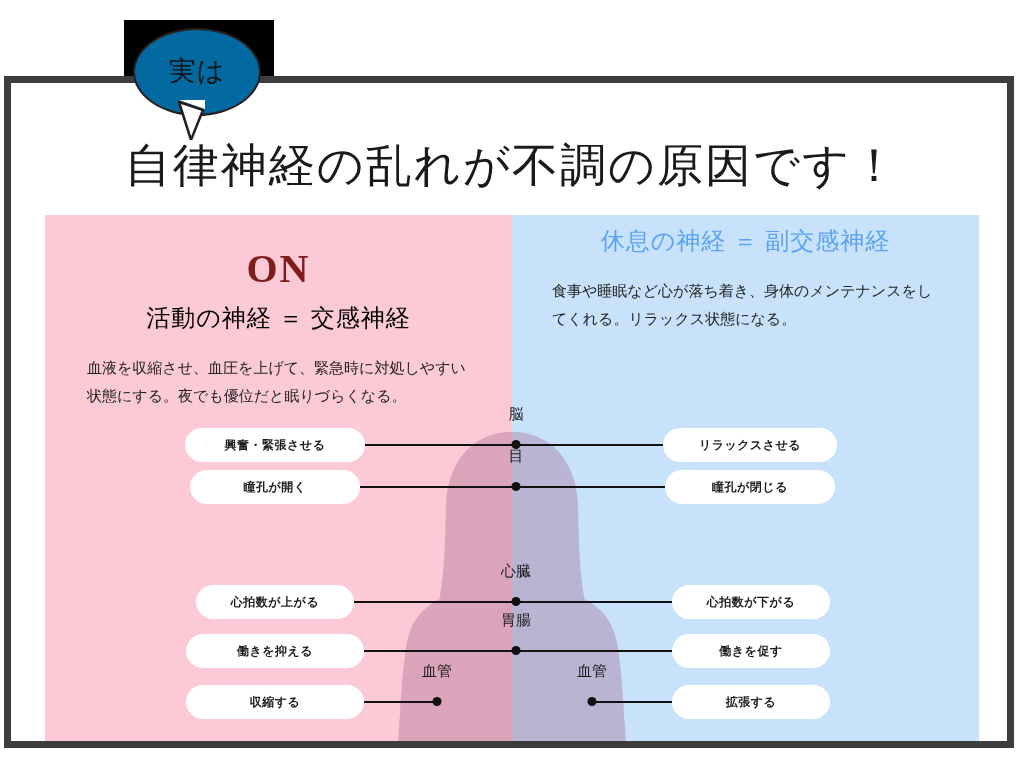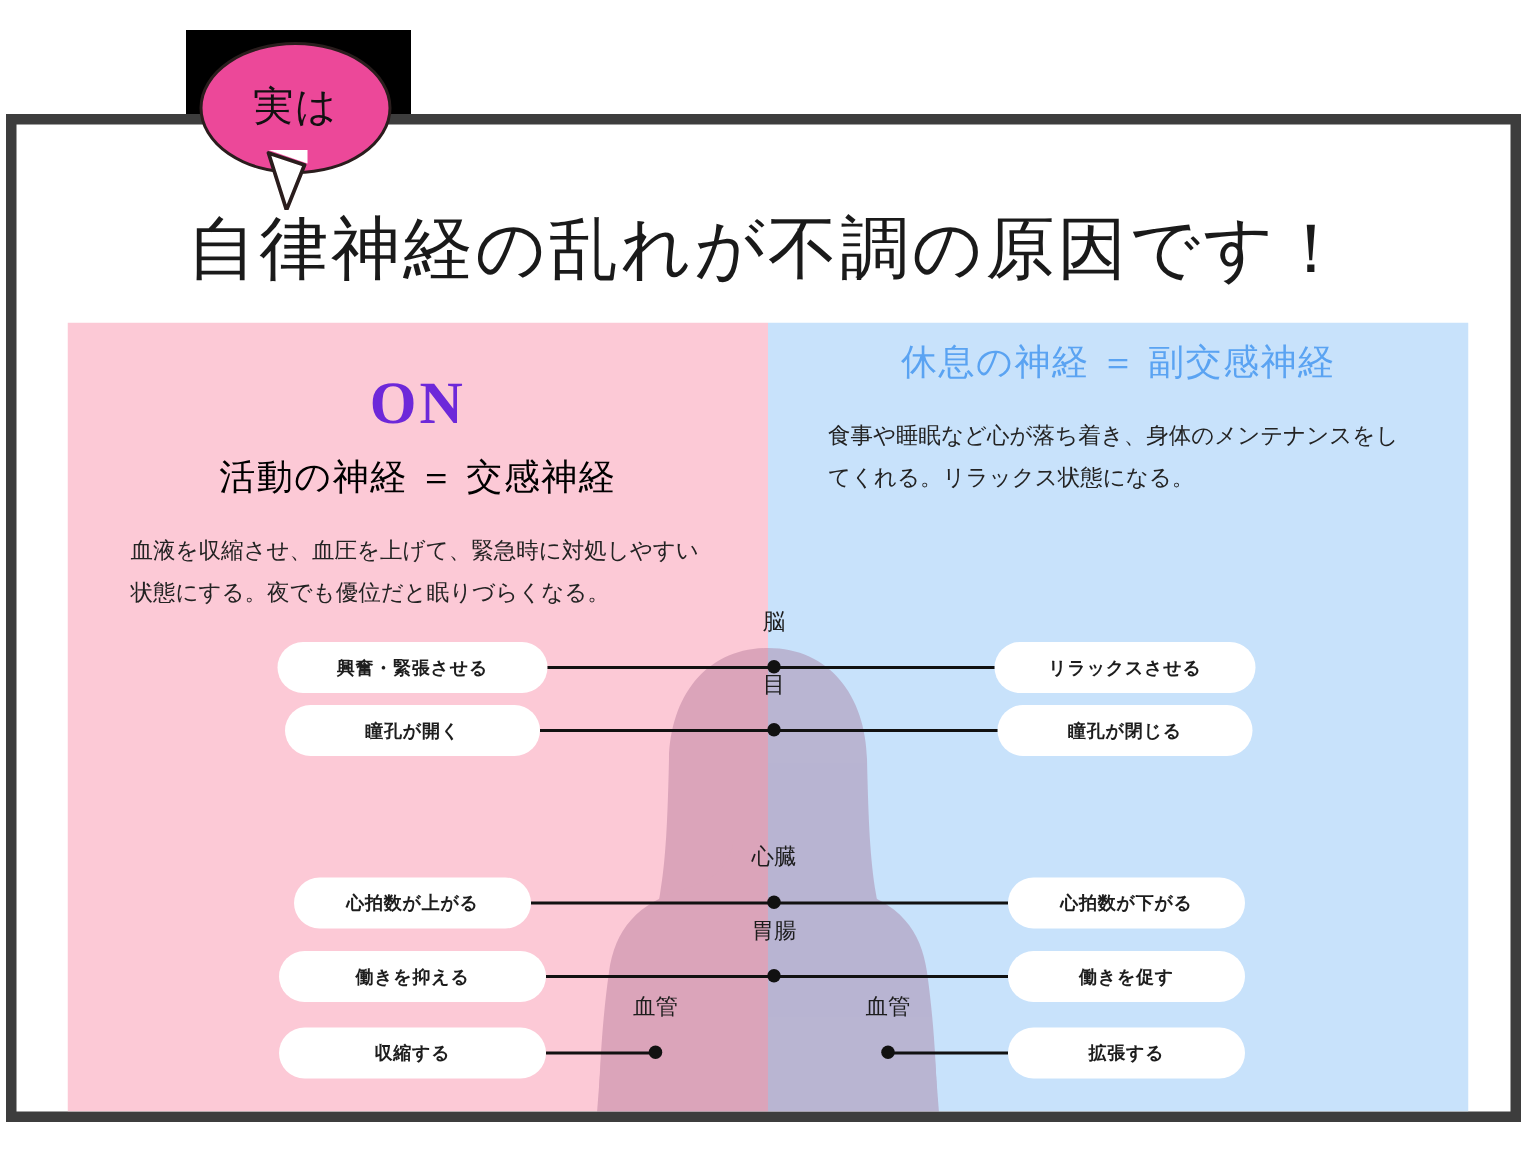--- a/index.html
+++ b/index.html
@@ -30,21 +30,21 @@
   #bubble{
     position:absolute;
     left:133px;top:28px;
     width:128px;height:98px;
   }
   #bubble .oval{
     position:absolute;left:0;top:0;
     width:128px;height:88px;
     border:2.5px solid #2a1d1d;
     border-radius:50%;
-    background:#ec4899;
+    background:#0369a1;
     box-sizing:border-box;
     display:flex;align-items:center;justify-content:center;
   }
   #bubble .oval span{
     font-family:"Liberation Serif","DejaVu Serif",serif;
     font-size:27px;
     color:#111111;
     letter-spacing:1px;
     margin-top:-2px;
   }
@@ -81,21 +81,21 @@
   #panel-off{background:#c8e2fb;}
 
   .panel-heading{
     text-align:center;
     font-family:"Liberation Serif","DejaVu Serif",serif;
     font-size:40px;
     font-weight:bold;
     margin-top:30px;
     letter-spacing:2px;
   }
-  #panel-on .panel-heading{color:#6d28d9;}
+  #panel-on .panel-heading{color:#7f1d1d;}
   #panel-off .panel-heading{color:#3d93f0;}
 
   .panel-sub{
     text-align:center;
     font-family:"Liberation Serif","DejaVu Serif",serif;
     font-size:24px;
     margin-top:10px;
     letter-spacing:1px;
   }
   #panel-on .panel-sub{color:#000000;}

